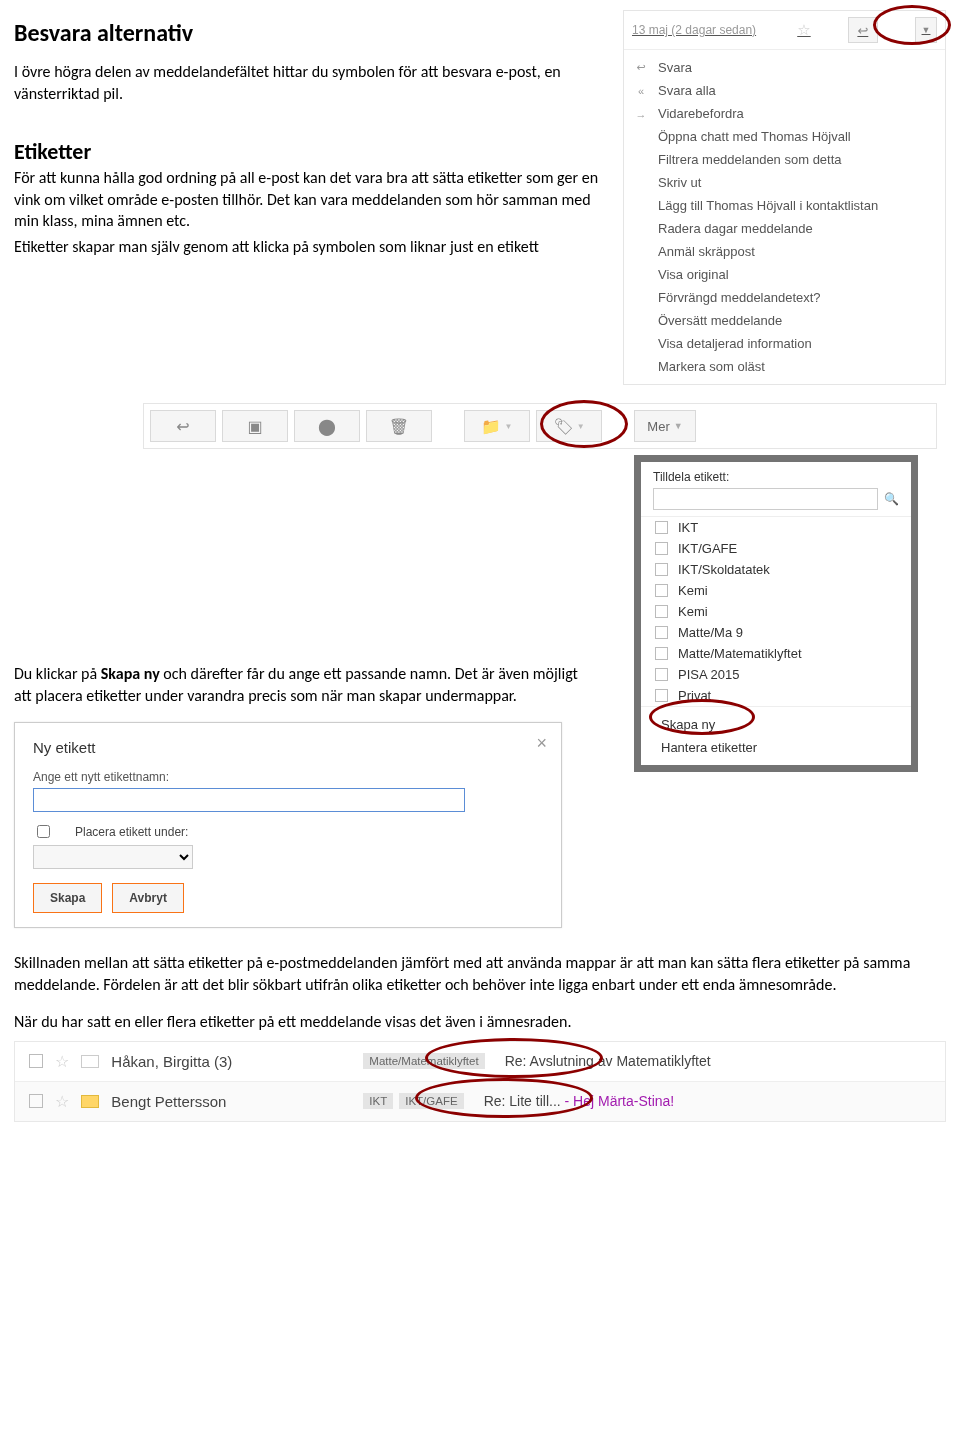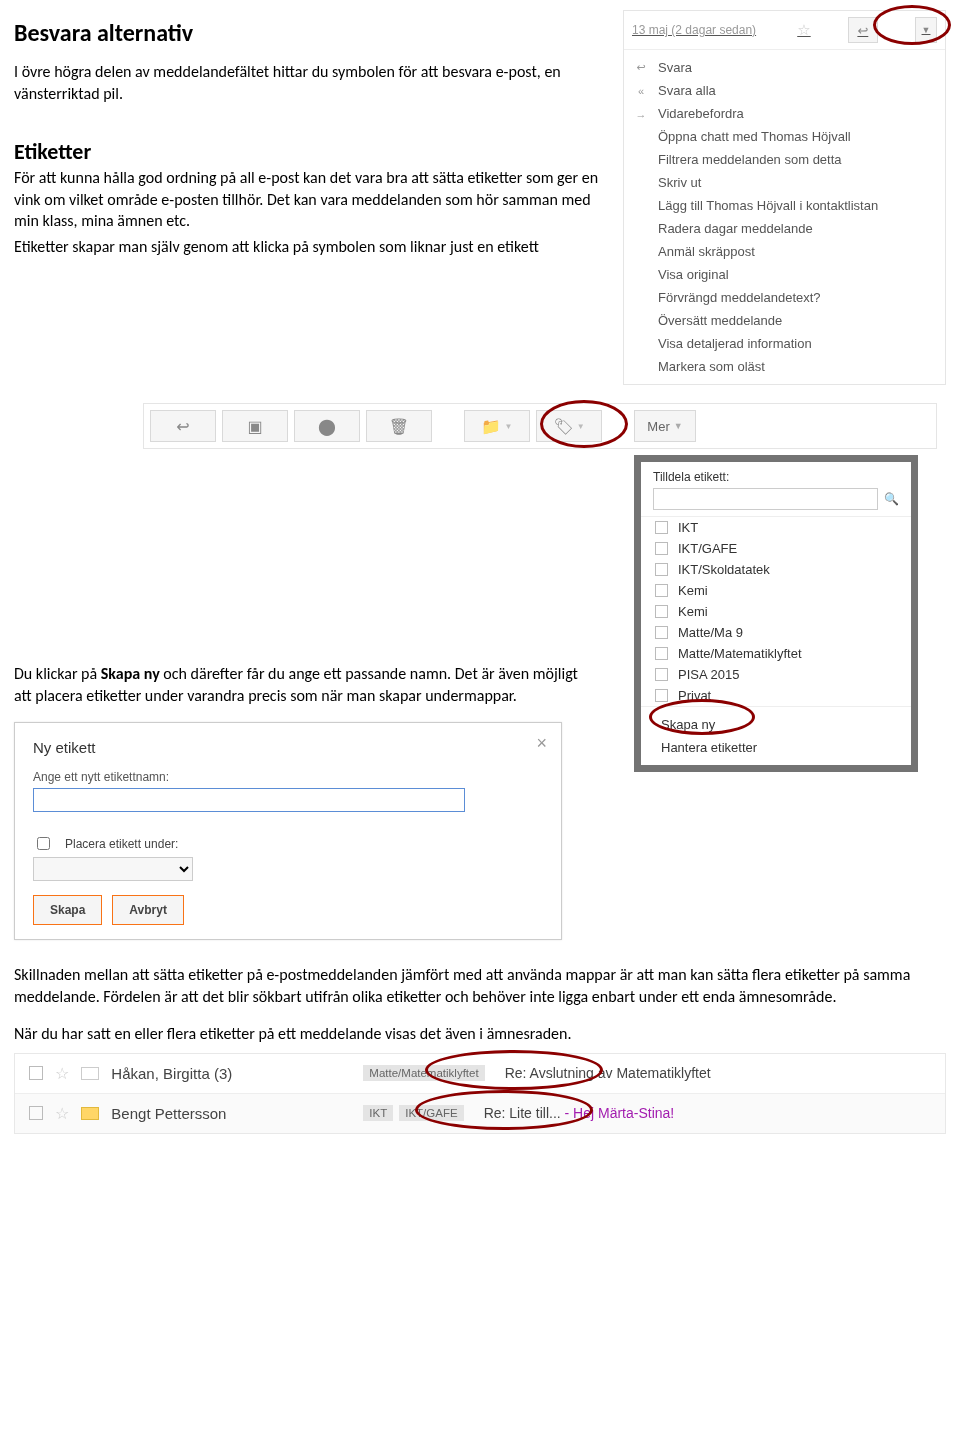--- a/index.html
+++ b/index.html
@@ -208,22 +208,22 @@
   .gm-dialog input[type=text] {
     width: 420px;
     border: 1px solid #5b8dd6;
     padding: 4px 5px;
     font-size: 12px;
     outline: none;
   }
   .gm-dialog .row {
     display: flex;
     align-items: center;
-    gap: 12px;
-    margin: 22px 0 4px;
+    gap: 22px;
+    margin: 10px 0 4px;
   }
   .gm-dialog select {
     width: 160px;
     border: 1px solid #ccc;
     padding: 3px 4px;
     font-size: 12px;
     background: #f7f7f7;
   }
   .gm-dialog .btns {
     margin-top: 14px;

